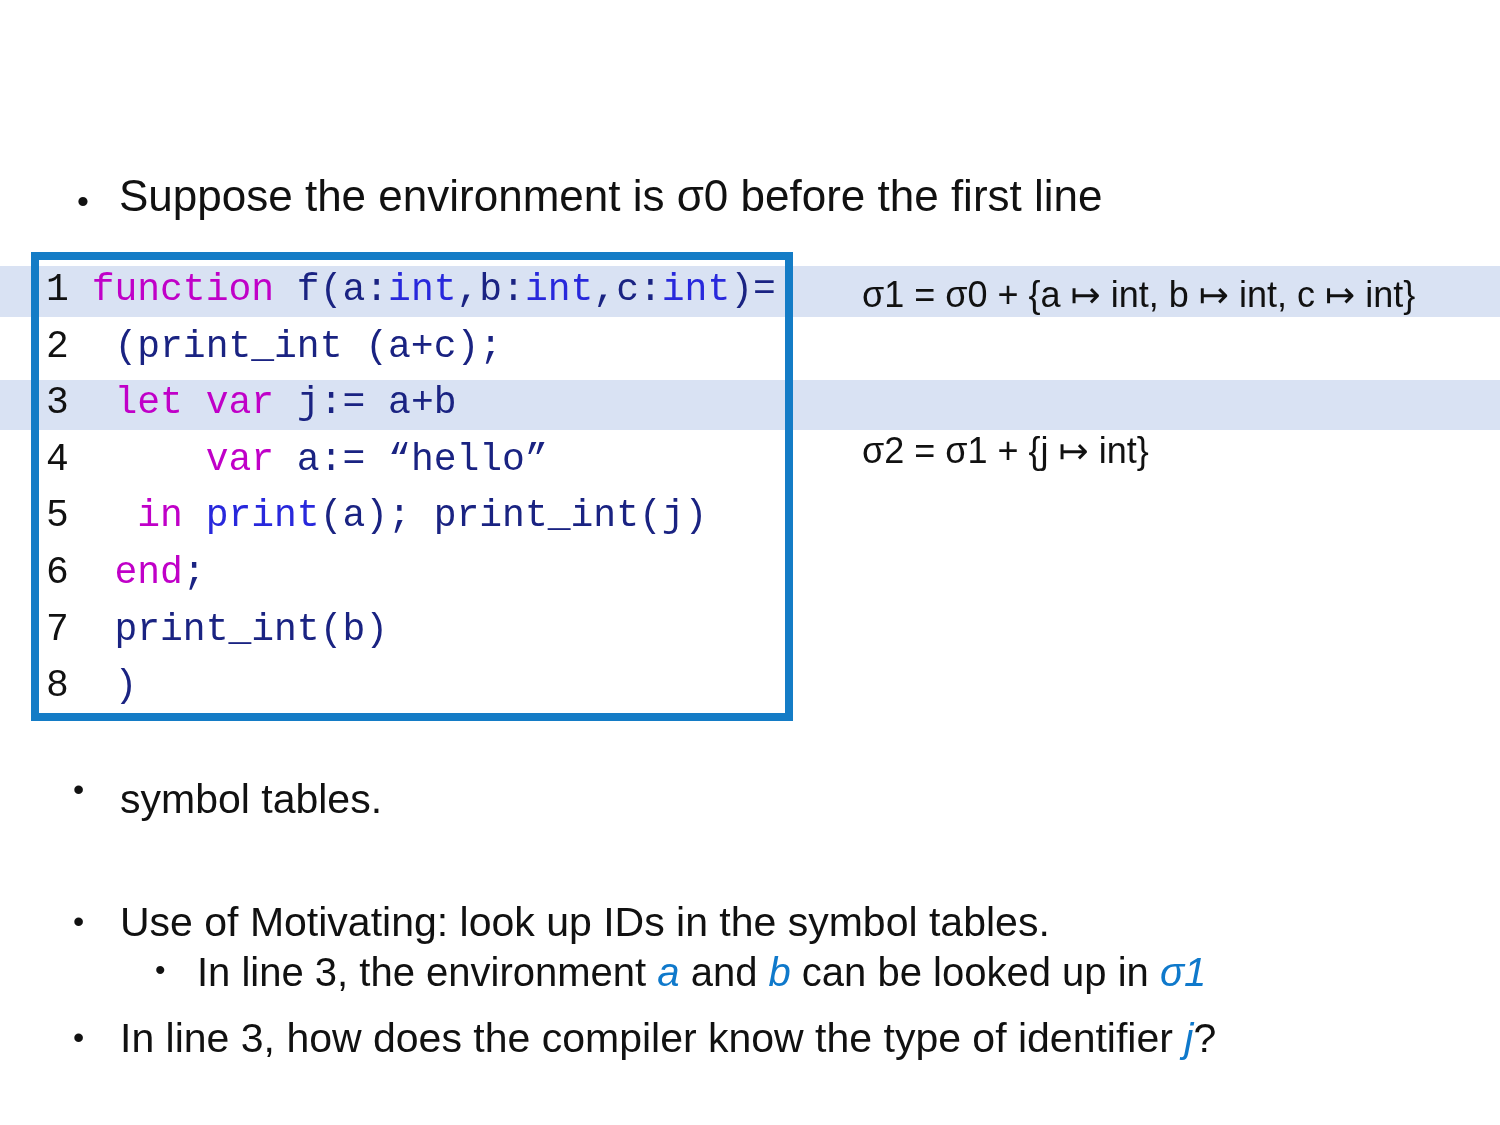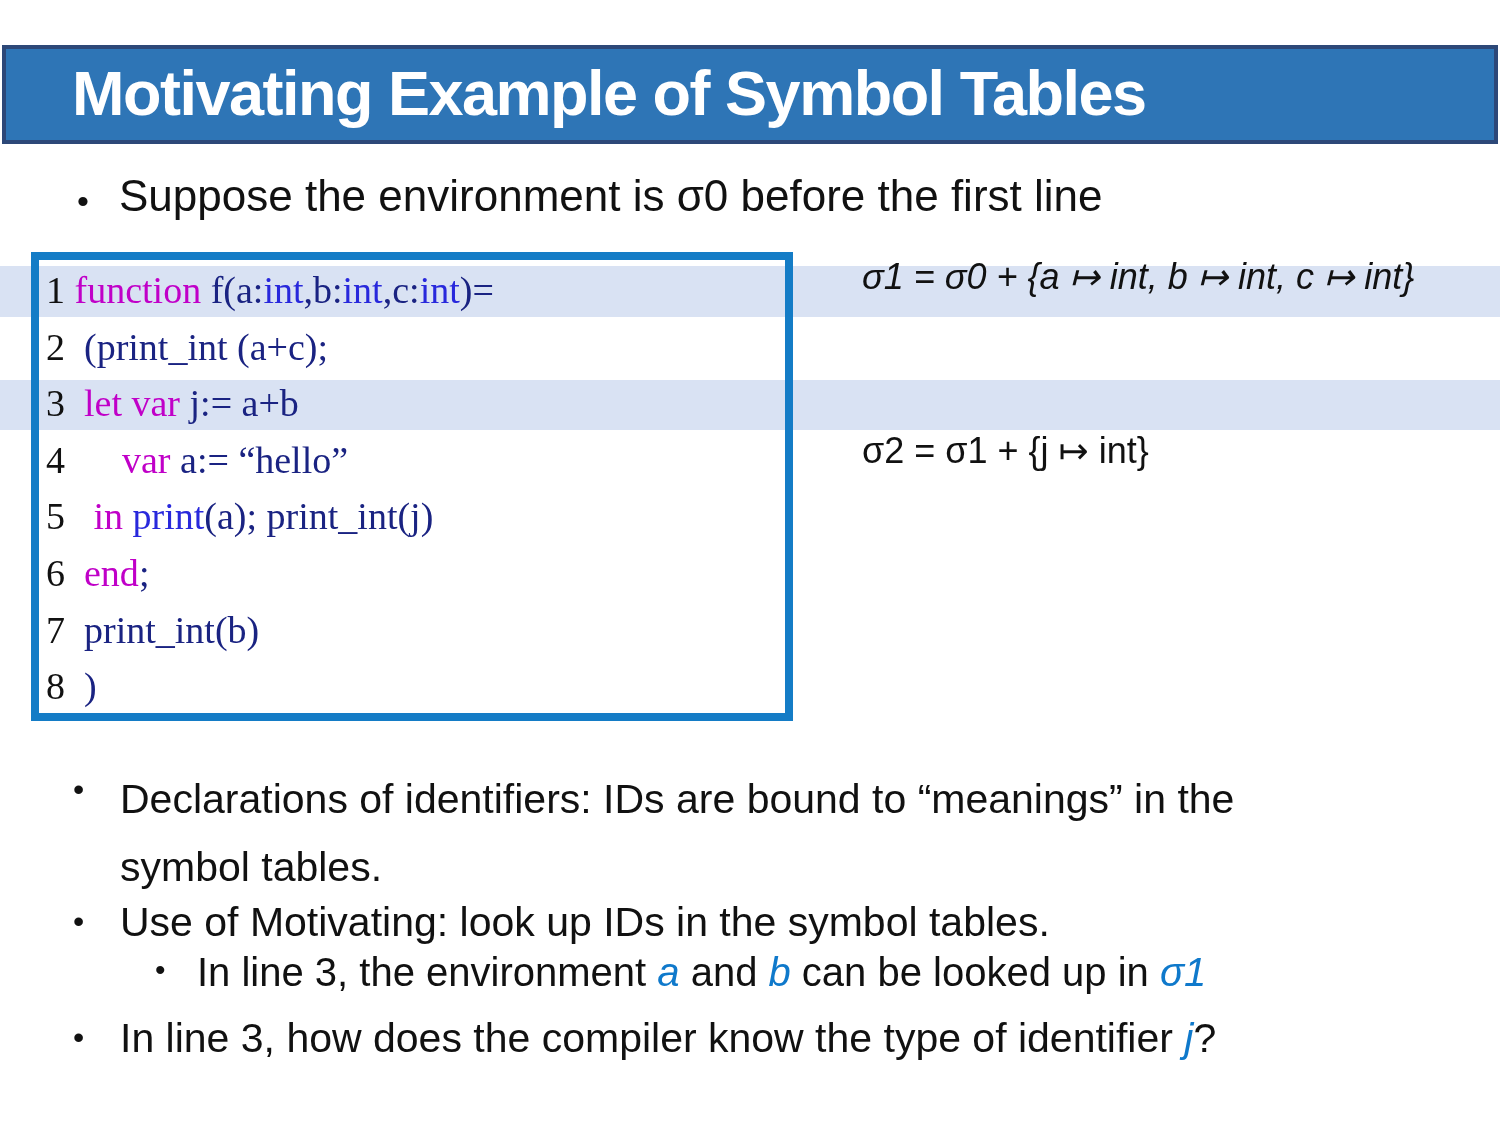--- a/index.html
+++ b/index.html
@@ -26,76 +26,72 @@
   .band-1{top:266px;height:51px;}
   .band-2{top:380px;height:50px;}
   
   .code-box{
     position:absolute;left:31px;top:252px;width:762px;height:469px;
     border:8px solid var(--box-border,#147CC6);box-sizing:border-box;
     background:transparent;
   }
   .code{
     position:absolute;left:46px;top:262px;margin:0;
-    font-family:Liberation Serif, serif;font-size:38px;line-height:56.6px;
+    font-family:Liberation Mono, monospace;font-size:38px;line-height:56.6px;
     white-space:pre;
   }
   .code-line{height:56.6px;}
   .tok-no{color:#111;}
   .tok-pl{color:#111;}
   .tok-kw{color:var(--code-keyword,#C000C8);}
   .tok-ty{color:var(--code-type,#2828DC);}
   .tok-df{color:var(--code-default,#1A2382);}
   
   .ann{position:absolute;left:862px;font-size:36px;line-height:44px;color:#111;white-space:nowrap;}
-  .ann-1{top:255px;font-style:italic;}
+  .ann-1{top:273px;}
   .ann-2{top:385px;margin-top:44px;}
   
   .bullet-row{position:absolute;display:flex;color:#111;}
   .bullet-row.level1{left:73px;font-size:41px;}
   .bullet-row.level2{left:155px;font-size:40px;}
   .bullet-row .dot{flex:none;width:47px;font-size:32px;padding-top:6px;}
   .bullet-row.level2 .dot{width:42px;font-size:30px;}
   .bullet-text div{line-height:50px;}
   .b0{top:765px;}
   .b0 .bullet-text div{line-height:68px;}
   .b1{top:897px;}
   .b2{top:947px;}
   .b3{top:1013px;}
   .em{font-style:italic;color:var(--em-blue,#0F79CB);}
 </style>
 </head>
 <body>
 
 <div class="slide">
 
-  <header class="title-bar">
-    <h1>Motivating Example of Symbol Tables</h1>
-  </header>
 
   <div class="intro">
     <span class="dot">•</span>
     <span>Suppose the environment is σ0 before the first line</span>
   </div>
 
   <div class="band band-1"></div>
   <div class="band band-2"></div>
 
   <div class="code-box"></div>
 
   <pre class="code"><div class="code-line"><span class="tok-no">1</span><span class="tok-pl"> </span><span class="tok-kw">function</span><span class="tok-df"> f(a:</span><span class="tok-ty">int</span><span class="tok-df">,b:</span><span class="tok-ty">int</span><span class="tok-df">,c:</span><span class="tok-ty">int</span><span class="tok-df">)=</span></div><div class="code-line"><span class="tok-no">2</span><span class="tok-df">  (print_int (a+c);</span></div><div class="code-line"><span class="tok-no">3</span><span class="tok-pl">  </span><span class="tok-kw">let</span><span class="tok-pl"> </span><span class="tok-kw">var</span><span class="tok-df"> j:= a+b</span></div><div class="code-line"><span class="tok-no">4</span><span class="tok-pl">      </span><span class="tok-kw">var</span><span class="tok-df"> a:= “hello”</span></div><div class="code-line"><span class="tok-no">5</span><span class="tok-pl">   </span><span class="tok-kw">in</span><span class="tok-df"> </span><span class="tok-ty">print</span><span class="tok-df">(a); print_int(j)</span></div><div class="code-line"><span class="tok-no">6</span><span class="tok-pl">  </span><span class="tok-kw">end</span><span class="tok-df">;</span></div><div class="code-line"><span class="tok-no">7</span><span class="tok-df">  print_int(b)</span></div><div class="code-line"><span class="tok-no">8</span><span class="tok-df">  )</span></div></pre>
 
   <div class="ann ann-1">σ1 = σ0 + {a ↦ int, b ↦ int, c ↦ int}</div>
   <div class="ann ann-2">σ2 = σ1 + {j ↦ int}</div>
 
   <div id="bullet-list">
       <div class="bullet-row level1 b0">
         <span class="dot">•</span>
         <div class="bullet-text">
-          <div><span>Declarations of identifiers: IDs are bound to “meanings” in the</span></div>
           <div><span>symbol tables.</span></div>
         </div>
       </div>
       <div class="bullet-row level1 b1">
         <span class="dot">•</span>
         <div class="bullet-text">
           <div><span>Use of Motivating: look up IDs in the symbol tables.</span></div>
         </div>
       </div>
       <div class="bullet-row level2 b2">

